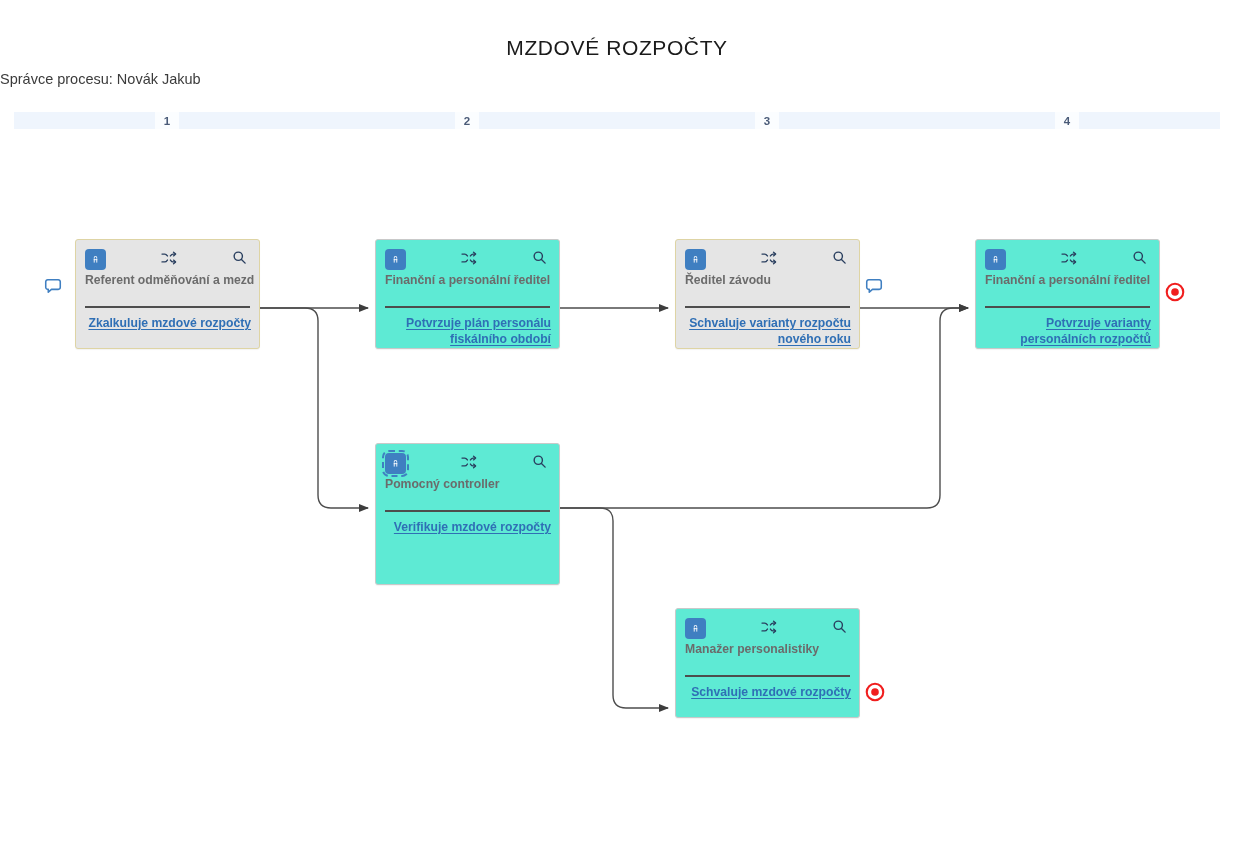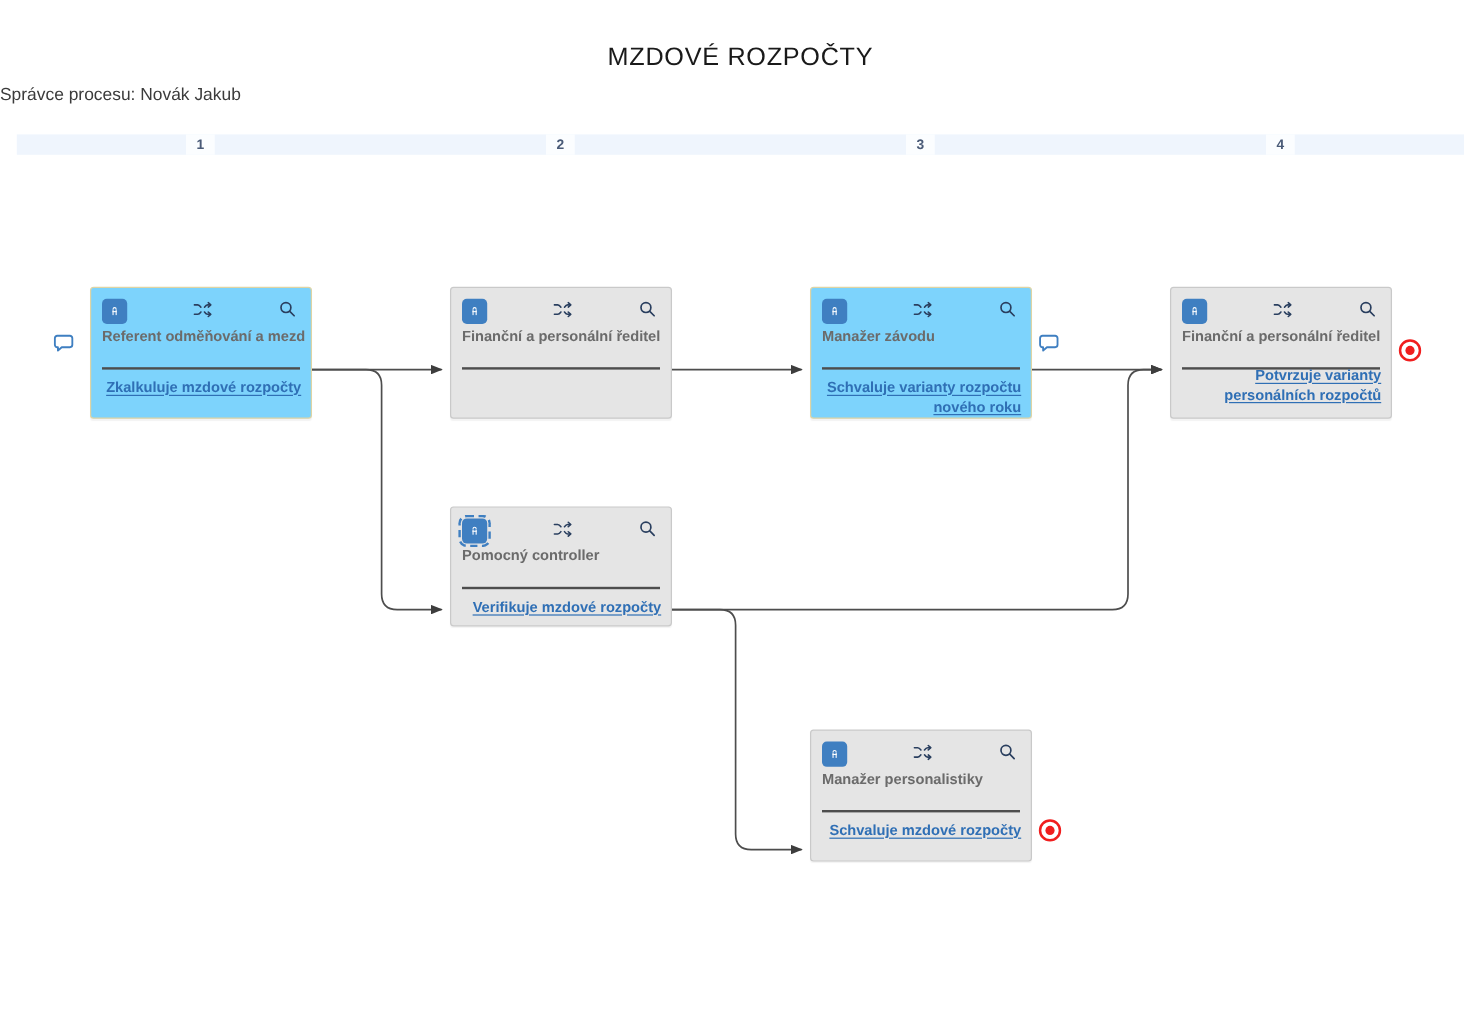--- a/index.html
+++ b/index.html
@@ -33,24 +33,24 @@
     display:flex;align-items:center;justify-content:center;
   }
 
   
   svg.links{position:absolute;left:0;top:0;width:1234px;height:843px;pointer-events:none;}
 
   
   .card{
     position:absolute;box-sizing:border-box;
     border:1px solid #c9c9c9;border-radius:3px;
-    background:#e5e5e5;
+    background:#5eead4;
     box-shadow:0 1px 1px rgba(0,0,0,.05);
   }
-  .card.yellow{background:#7dd3fc;border-color:#ded4a4;}
+  .card.yellow{background:#e5e5e5;border-color:#ded4a4;}
   .card-top{position:relative;height:40px;}
   .badge{
     position:absolute;left:9px;top:9px;width:21px;height:21px;border-radius:4px;
     background:#3f7fc1;display:flex;align-items:center;justify-content:center;
   }
   .badge.dashed{background:#3f7fc1;outline:2px dashed #3f7fc1;outline-offset:1px;}
   .badge svg{display:block;}
   .ico-shuffle{position:absolute;top:11px;}
   .ico-search{position:absolute;top:10px;}
   .role{
@@ -150,20 +150,21 @@
               <path d="M15.2 1.4 17.6 3.5 15.2 5.6"></path>
               <path d="M15.2 10.4 17.6 12.5 15.2 14.6"></path>
             </svg></span>
           <span class="ico-search" style="left: 156px;"><svg width="15" height="15" viewBox="0 0 16 16" fill="none" stroke="#2a3f5f" stroke-width="1.5" stroke-linecap="round">
               <circle cx="6.7" cy="6.7" r="4.4"></circle>
               <path d="M10.1 10.1 14 14"></path>
             </svg></span>
         </div>
         <div class="role">Finanční a personální ředitel</div>
         <div class="divider" style="top: 66px;"></div>
+        <a class="task" href="#" style="top: 75px;">Potvrzuje plán personálu fiskálního období</a>
       </div>
       <div class="card yellow" style="left: 675px; top: 239px; width: 185px; height: 110px;">
         <div class="card-top">
           <div class="badge">
             <svg width="13" height="13" viewBox="0 0 16 16">
               <path d="M8 3.6a2.15 2.15 0 0 1 2.15 2.15v.5H9.05v-.5a1.05 1.05 0 0 0-2.1 0v.5H5.85v-.5A2.15 2.15 0 0 1 8 3.6z" fill="#fff"></path>
               <rect x="5.85" y="6.6" width="1.1" height="5.2" fill="#fff"></rect>
               <rect x="9.05" y="6.6" width="1.1" height="5.2" fill="#fff"></rect>
               <rect x="5.85" y="7.7" width="4.3" height="1.1" fill="#fff"></rect>
             </svg>
@@ -174,21 +175,21 @@
               <path d="M11.6 5.7c.9-1.3 1.7-2.2 3-2.2H17"></path>
               <path d="M11.6 10.3c.9 1.3 1.7 2.2 3 2.2H17"></path>
               <path d="M15.2 1.4 17.6 3.5 15.2 5.6"></path>
               <path d="M15.2 10.4 17.6 12.5 15.2 14.6"></path>
             </svg></span>
           <span class="ico-search" style="left: 156px;"><svg width="15" height="15" viewBox="0 0 16 16" fill="none" stroke="#2a3f5f" stroke-width="1.5" stroke-linecap="round">
               <circle cx="6.7" cy="6.7" r="4.4"></circle>
               <path d="M10.1 10.1 14 14"></path>
             </svg></span>
         </div>
-        <div class="role">Manažer závodu</div>
+        <div class="role">Ředitel závodu</div>
         <div class="divider" style="top: 66px;"></div>
         <a class="task" href="#" style="top: 75px;">Schvaluje varianty rozpočtu nového roku</a>
       </div>
       <div class="comment-ico" style="left: 864px; top: 276px;"><svg width="20" height="20" viewBox="0 0 22 22" fill="none" stroke="#3f7fc1" stroke-width="1.7" stroke-linecap="round" stroke-linejoin="round">
           <path d="M5.2 4.2h11.6a2.2 2.2 0 0 1 2.2 2.2v6.1a2.2 2.2 0 0 1-2.2 2.2H9.3l-3.5 3.1v-3.1h-.6A2.2 2.2 0 0 1 3 12.5V6.4a2.2 2.2 0 0 1 2.2-2.2z"></path>
         </svg></div>
       <div class="card" style="left: 975px; top: 239px; width: 185px; height: 110px;">
         <div class="card-top">
           <div class="badge">
             <svg width="13" height="13" viewBox="0 0 16 16">
@@ -206,27 +207,27 @@
               <path d="M15.2 1.4 17.6 3.5 15.2 5.6"></path>
               <path d="M15.2 10.4 17.6 12.5 15.2 14.6"></path>
             </svg></span>
           <span class="ico-search" style="left: 156px;"><svg width="15" height="15" viewBox="0 0 16 16" fill="none" stroke="#2a3f5f" stroke-width="1.5" stroke-linecap="round">
               <circle cx="6.7" cy="6.7" r="4.4"></circle>
               <path d="M10.1 10.1 14 14"></path>
             </svg></span>
         </div>
         <div class="role">Finanční a personální ředitel</div>
         <div class="divider" style="top: 66px;"></div>
-        <a class="task" href="#" style="top: 65px;">Potvrzuje varianty personálních rozpočtů</a>
+        <a class="task" href="#" style="top: 75px;">Potvrzuje varianty personálních rozpočtů</a>
       </div>
       <div class="end-ico" style="left: 1165px; top: 282px;"><svg width="20" height="20" viewBox="0 0 22 22">
           <circle cx="11" cy="11" r="9.1" fill="none" stroke="#f01e1e" stroke-width="2.3"></circle>
           <circle cx="11" cy="11" r="4.2" fill="#f01e1e"></circle>
         </svg></div>
-      <div class="card" style="left: 375px; top: 422px; width: 185px; height: 100px;">
+      <div class="card" style="left: 375px; top: 443px; width: 185px; height: 142px;">
         <div class="card-top">
           <div class="badge dashed">
             <svg width="13" height="13" viewBox="0 0 16 16">
               <path d="M8 3.6a2.15 2.15 0 0 1 2.15 2.15v.5H9.05v-.5a1.05 1.05 0 0 0-2.1 0v.5H5.85v-.5A2.15 2.15 0 0 1 8 3.6z" fill="#fff"></path>
               <rect x="5.85" y="6.6" width="1.1" height="5.2" fill="#fff"></rect>
               <rect x="9.05" y="6.6" width="1.1" height="5.2" fill="#fff"></rect>
               <rect x="5.85" y="7.7" width="4.3" height="1.1" fill="#fff"></rect>
             </svg>
           </div>
           <span class="ico-shuffle" style="left: 84px;"><svg width="18" height="14" viewBox="0 0 20 16" fill="none" stroke="#2a3f5f" stroke-width="1.5" stroke-linecap="round" stroke-linejoin="round">

